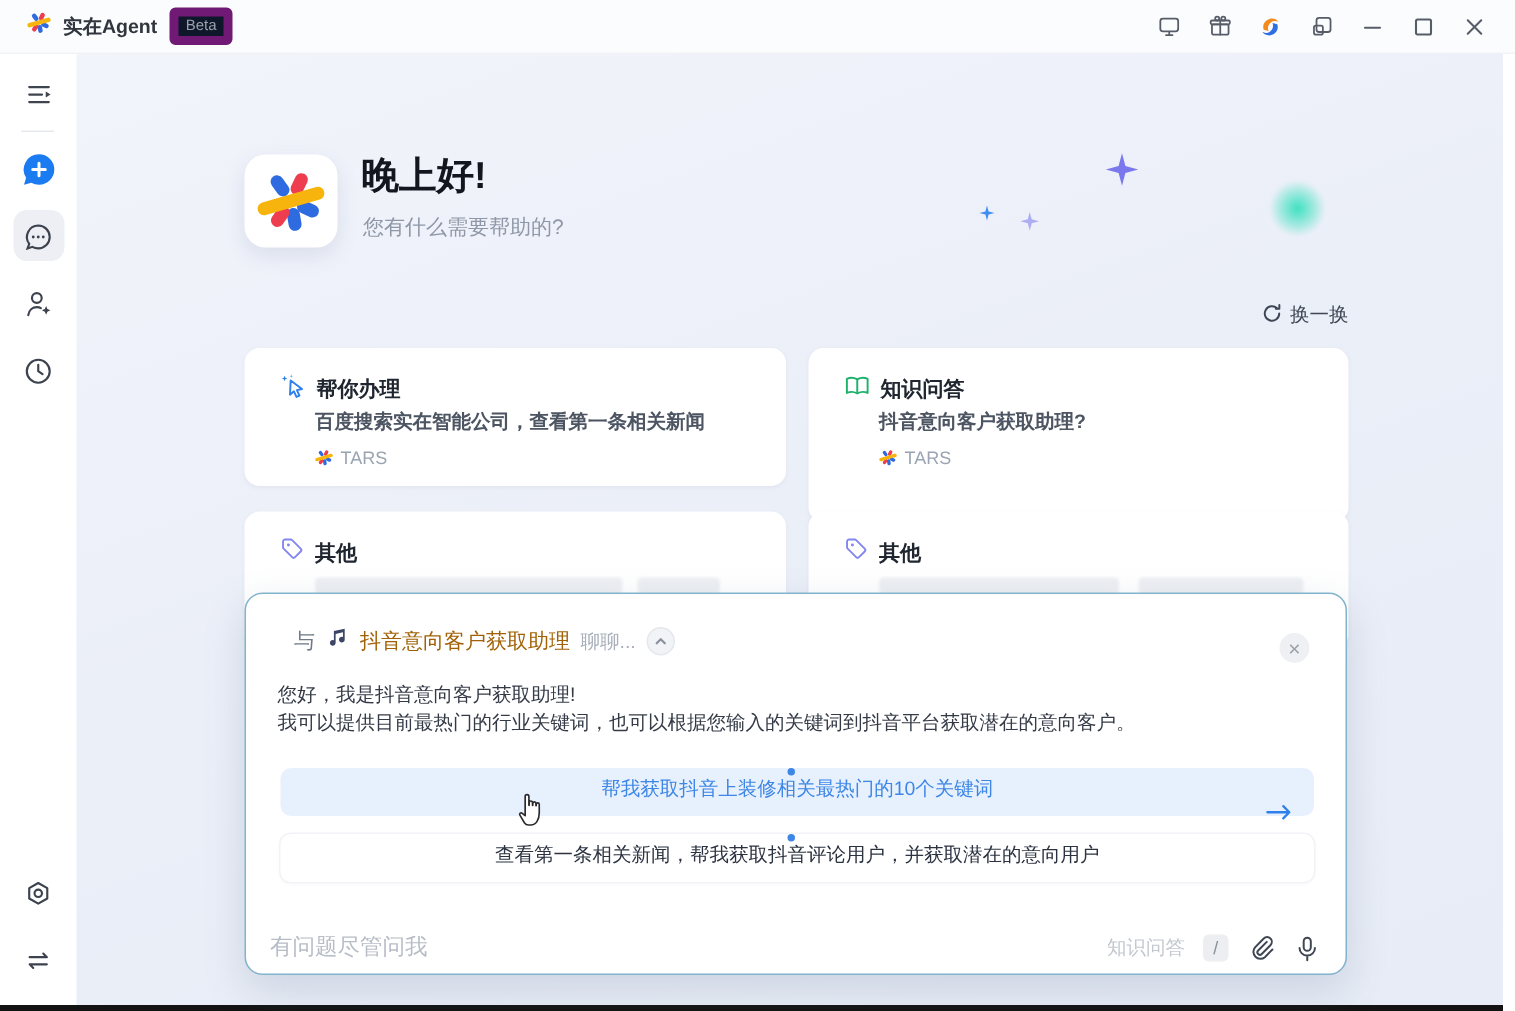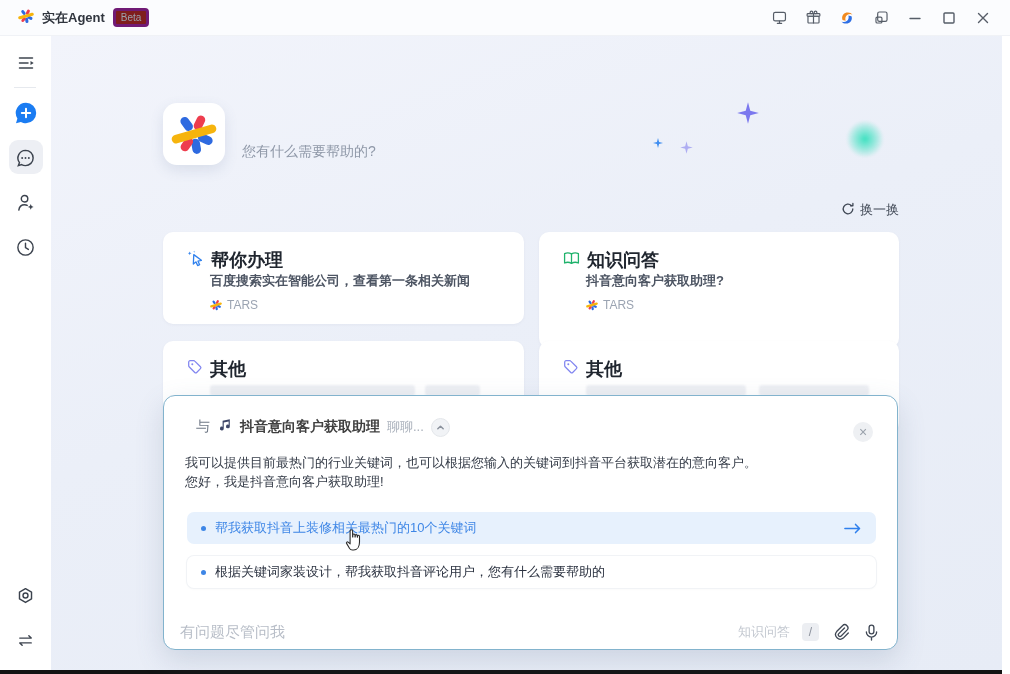--- a/index.html
+++ b/index.html
@@ -3,21 +3,21 @@
 <meta charset="utf-8">
 <style>
   * { margin:0; padding:0; box-sizing:border-box; }
   body { font-family:"Liberation Sans","DejaVu Sans",sans-serif; background:#fff; }
   .app { position:relative; width:1010px; height:674px; background:#fff; overflow:hidden; }
 
   
   .titlebar { position:absolute; left:0; top:0; width:1010px; height:36px; background:#fbfcfe; border-bottom:1px solid #f0f2f6; display:flex; align-items:center; }
   .tb-left { display:flex; align-items:center; gap:8px; padding-left:18px; }
   .app-name { font-size:13px; color:#30353e; font-weight:bold; }
-  .beta { font-size:10px; color:#9aa1ac; border:3px solid #701a75; background:#7f1d1d; border-radius:4px; padding:1px 5px; }
+  .beta { font-size:10px; color:#9aa1ac; border:6px solid #701a75; background:#0f172a; border-radius:4px; padding:1px 5px; }
   .tb-right { margin-left:auto; display:flex; align-items:center; padding-right:10px; }
   .tb-btn { width:34px; height:36px; display:grid; place-items:center; cursor:pointer; }
 
   
   .sidebar { position:absolute; left:0; top:36px; width:51px; height:634px; background:#fff; }
   .sb-btn { position:absolute; left:50%; transform:translateX(-50%); width:34px; height:34px; display:grid; place-items:center; border-radius:9px; cursor:pointer; }
   .sb-btn.selected { background:#edeff4; }
   .sb-divider { position:absolute; left:14px; top:51px; width:22px; height:1px; background:#e6e9ee; }
 
   
@@ -29,41 +29,41 @@
   .greet-sub { position:absolute; left:191px; top:107px; font-size:14px; color:#8f98a8;text-align:center; }
 
   .sparkle { position:absolute; }
   .teal-glow { position:absolute; left:795px; top:84px; width:38px; height:38px; border-radius:50%;
                background:radial-gradient(circle,#3fe0c0 0%, rgba(63,224,192,.45) 40%, rgba(63,224,192,0) 70%); filter:blur(1px); }
 
   .refresh-btn { position:absolute; top:165px; right:103px; display:flex; align-items:center; gap:5px; font-size:13px; color:#3f4754; cursor:pointer;text-align:center; }
 
   .card { position:absolute; background:#fff; border-radius:10px; box-shadow:0 1px 3px rgba(110,120,145,.07); cursor:pointer; }
   .card-head { position:absolute; left:23px; top:16px; display:flex; align-items:center; gap:6px; }
-  .card-title { font-size:18px; font-weight:bold; color:#20262f; }
+  .card-title { font-size:14px; font-weight:bold; color:#20262f; }
   .card-desc { position:absolute; left:47px; top:40px; font-size:13px; color:#4d5563;font-weight:bold; }
   .card-foot { position:absolute; left:47px; top:66px; display:flex; align-items:center; gap:5px; font-size:12px; color:#9ba4b2; }
   .fade-strip { position:absolute; height:11px; border-radius:3px; background:#c9cfdb; opacity:.32; filter:blur(1px); }
 
   
   .panel { position:absolute; left:112px; top:359px; width:735px; height:255px; background:#fff; border:1.5px solid #82b3cd; border-radius:12px; box-shadow:0 10px 28px rgba(90,110,140,.20); z-index:5; }
   .panel-header { position:absolute; left:32px; top:21px; display:flex; align-items:center; gap:7px; }
   .ph-prefix { font-size:14px; color:#707987; }
-  .ph-name { font-size:14px; font-weight:bold; color:#404040; }
+  .ph-name { font-size:14px; font-weight:normal; color:#a16207; }
   .ph-suffix { font-size:13px; color:#a9b0bb; }
   .caret-chip { width:19px; height:19px; border-radius:50%; background:#f1f3f6; border:1px solid #e4e7eb; display:grid; place-items:center; cursor:pointer; }
   .panel-close { position:absolute; right:24px; top:26px; width:20px; height:20px; border-radius:50%; background:#eef0f3; color:#9aa1ab; display:grid; place-items:center; font-size:14px; line-height:1; cursor:pointer; }
   .intro { position:absolute; left:21px; top:57px; font-size:13px; color:#343b47; line-height:19px; }
-  .sug { position:absolute; left:23px; width:689px; height:32px; border-radius:7px; display:flex; align-items:center; padding:0 14px; font-size:13px; cursor:pointer; }
+  .sug { position:absolute; left:23px; width:689px; height:32px; border-radius:7px; display:flex; align-items:center; padding:0 14px; font-size:13px; cursor:pointer;flex-direction:column; }
   .sug .bullet { width:5px; height:5px; border-radius:50%; background:#3e86e6; margin-right:9px; flex:none; }
   .sug1 { top:116px; background:#e7f1fd; color:#3e86e6; }
   .sug2 { top:160px; background:#fff; color:#2b3240; box-shadow:0 0 0 1px #f1f3f6, 0 1px 3px rgba(0,0,0,.04); }
   .sug .arrow { margin-left:auto; display:grid; place-items:center; }
   .input-row { position:absolute; left:0; right:0; top:217px; height:38px; display:flex; align-items:center; padding:0 16px; gap:12px; }
-  .input-row input { flex:1; border:none; outline:none; background:transparent; font-size:15px; color:#333a46; font-family:Liberation Serif, serif; }
+  .input-row input { flex:1; border:none; outline:none; background:transparent; font-size:15px; color:#333a46; font-family:Liberation Mono, monospace; }
   .input-row input::placeholder { color:#b7bdc7; }
   .hint { font-size:13px; color:#c3c8d0; }
   .slash-badge { min-width:17px; height:18px; border-radius:4px; background:#eceef2; color:#8a909b; font-size:12px; display:grid; place-items:center; padding:0 4px; }
   .icon-btn { display:grid; place-items:center; cursor:pointer; }
 
   .hand-cursor { position:absolute; left:292px; top:489px; z-index:9; }
 
   .bottom-bar { position:absolute; left:0; bottom:0; width:1002px; height:4px; background:#131313; }
 </style>
 </head>
@@ -187,20 +187,21 @@
     </span>
   </div>
 
   <div class="main">
 
     <div class="logo-card">
       <svg width="46" height="46" viewBox="0 0 48 48">
           <use href="#logo-star"></use>
         </svg>
     </div>
+    <div class="greet-title">晚上好!</div>
     <div class="greet-sub">您有什么需要帮助的?</div>
 
     <span class="sparkle" style="left:684px;top:64px">
       <svg width="26" height="26" viewBox="0 0 24 24">
           <path d="M12 2l2.1 7.9L22 12l-7.9 2.1L12 22l-2.1-7.9L2 12l7.9-2.1z" fill="#7b78ee"></path>
         </svg>
     </span>
     <span class="sparkle" style="left:601px;top:99px">
       <svg width="12" height="12" viewBox="0 0 24 24">
           <path d="M12 2l2.1 7.9L22 12l-7.9 2.1L12 22l-2.1-7.9L2 12l7.9-2.1z" fill="#3f8df0"></path>
@@ -302,37 +303,37 @@
         <span class="ph-suffix">聊聊...</span>
         <span class="caret-chip">
           <svg width="9" height="9" viewBox="0 0 10 10" fill="none" stroke="#8a919c" stroke-width="1.6" stroke-linecap="round" stroke-linejoin="round">
               <path d="M2 6.5L5 3.5l3 3"></path>
             </svg>
         </span>
       </div>
       <span class="panel-close">×</span>
 
       <div class="intro">
+        <div>您好，我是抖音意向客户获取助理!</div>
         <div>我可以提供目前最热门的行业关键词，也可以根据您输入的关键词到抖音平台获取潜在的意向客户。</div>
-        <div>您好，我是抖音意向客户获取助理!</div>
       </div>
 
       <div class="sug sug1">
         <span class="bullet"></span>
         <span>帮我获取抖音上装修相关最热门的10个关键词</span>
         <span class="arrow">
           <svg width="19" height="13" viewBox="0 0 20 13" fill="none" stroke="#2f80ed" stroke-width="1.6" stroke-linecap="round" stroke-linejoin="round">
               <path d="M2 6.5h15.2M13.2 2.2l4.2 4.3-4.2 4.3"></path>
             </svg>
         </span>
       </div>
 
       <div class="sug sug2">
         <span class="bullet"></span>
-        <span>根据关键词家装设计，帮我获取抖音评论用户，您有什么需要帮助的</span>
+        <span>查看第一条相关新闻，帮我获取抖音评论用户，并获取潜在的意向用户</span>
       </div>
 
       <div class="input-row">
         <input type="text" placeholder="有问题尽管问我" style="">
         <span class="hint">知识问答</span>
         <span class="slash-badge">/</span>
         <span class="icon-btn">
           <svg width="19" height="19" viewBox="0 0 20 20" fill="none" stroke="#3f4754" stroke-width="1.4" stroke-linecap="round">
               <path d="M14.2 5.2l-6 6a1.75 1.75 0 0 0 2.5 2.5l6.1-6.2a3.3 3.3 0 0 0-4.7-4.7l-6.1 6.2a4.9 4.9 0 0 0 6.9 6.9l5.3-5.4"></path>
             </svg>

